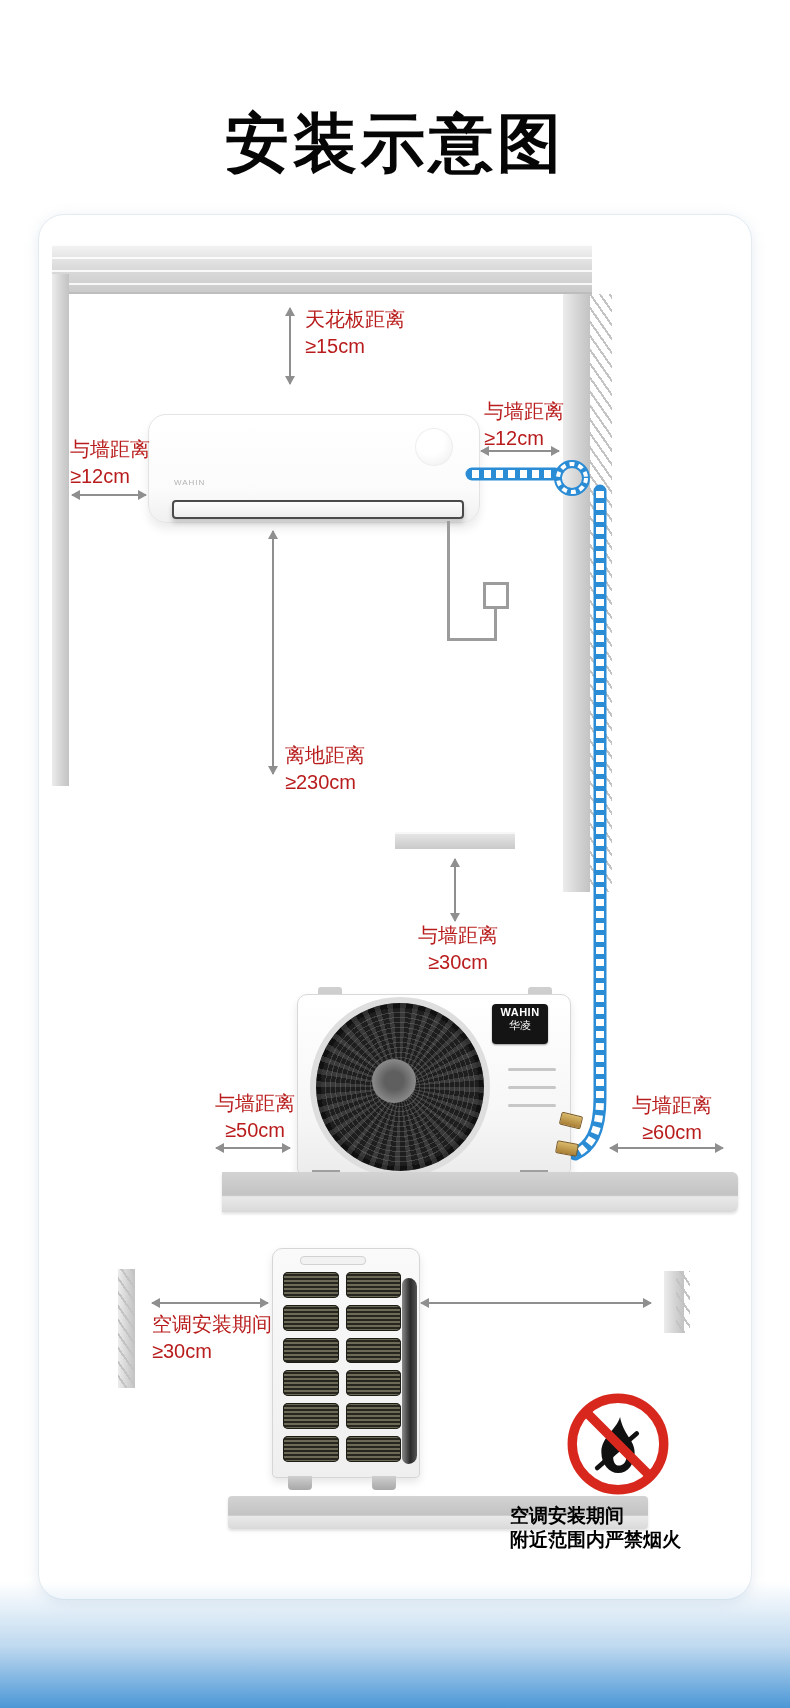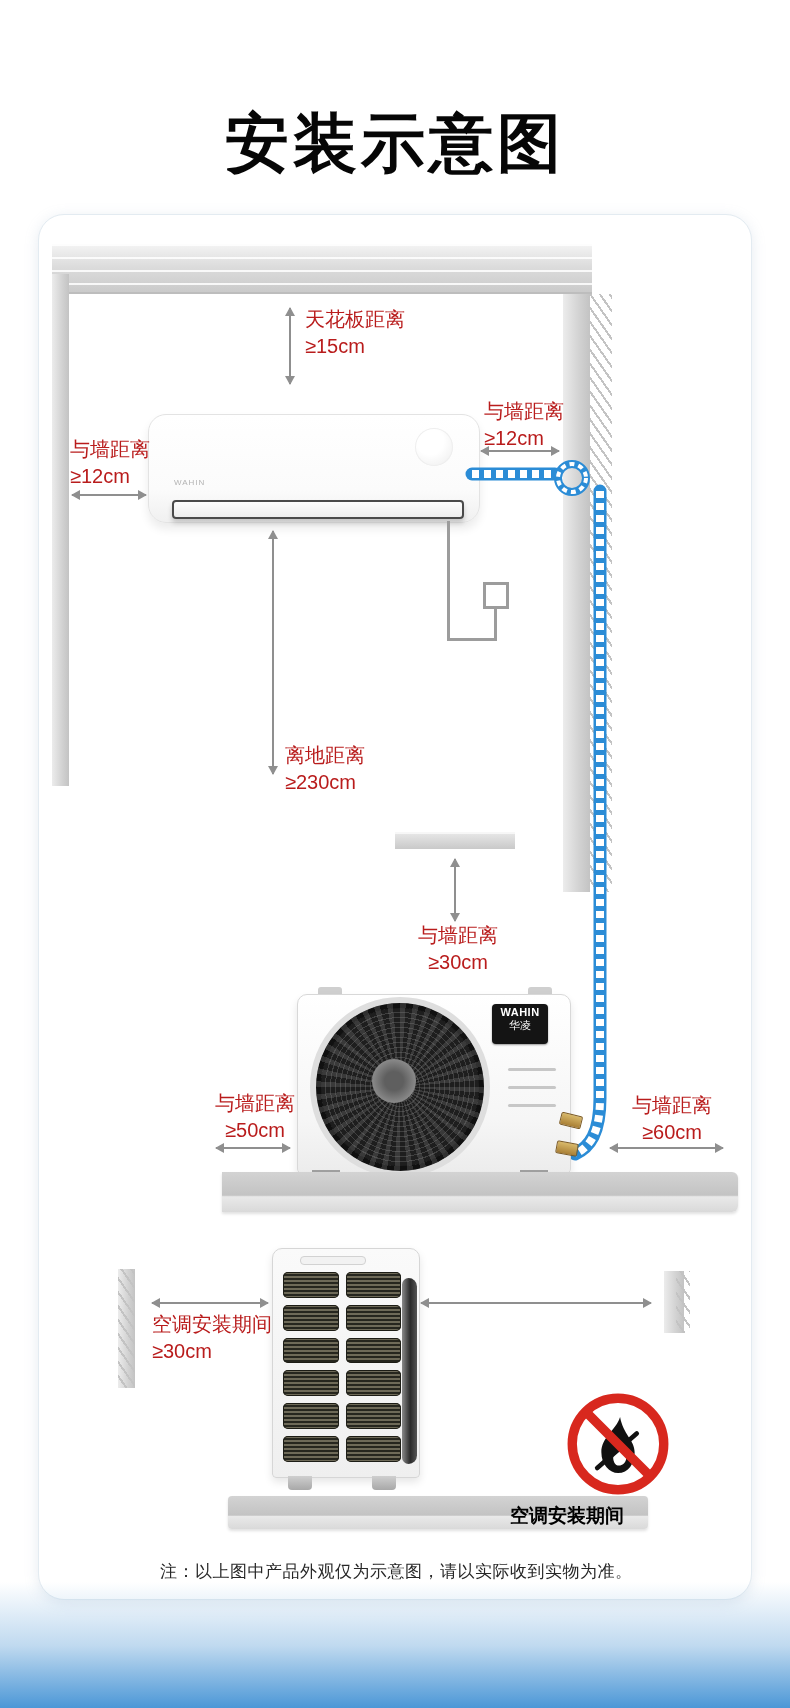--- a/index.html
+++ b/index.html
@@ -218,16 +218,16 @@
 
   <svg class="abs" style="left:566px;top:1376px;" width="104" height="104" viewBox="0 0 100 100">
     <circle cx="50" cy="50" r="44" fill="#ffffff" stroke="#d8281e" stroke-width="9"></circle>
     <path d="M52 24 C48 37 34 43 34 58 C34 70 42 78 50 78 C60 78 66 69 66 58 C66 46 55 41 52 24 Z" fill="#111111"></path>
     <path d="M50 54 C46 59 44 62 46.5 68 C49 73 57 71 58 64 C58.5 58 54 58 50 54 Z" fill="#ffffff"></path>
     <path d="M30 73 L68 40" stroke="#111111" stroke-width="4.5" stroke-linecap="round"></path>
     <path d="M20 20 L80 80" stroke="#d8281e" stroke-width="9" stroke-linecap="round"></path>
   </svg>
 
   <div class="abs warn-txt" style="left:510px;top:1488px;">空调安装期间</div>
-
-  <div class="abs note" style="left:160px;top:1544px;">注：以上图中产品外观仅为示意图，请以实际收到实物为准。</div>
+  <div class="abs warn-txt" style="left:510px;top:1512px;">附近范围内严禁烟火</div>
+
 
 </div>
 
 </body></html>

